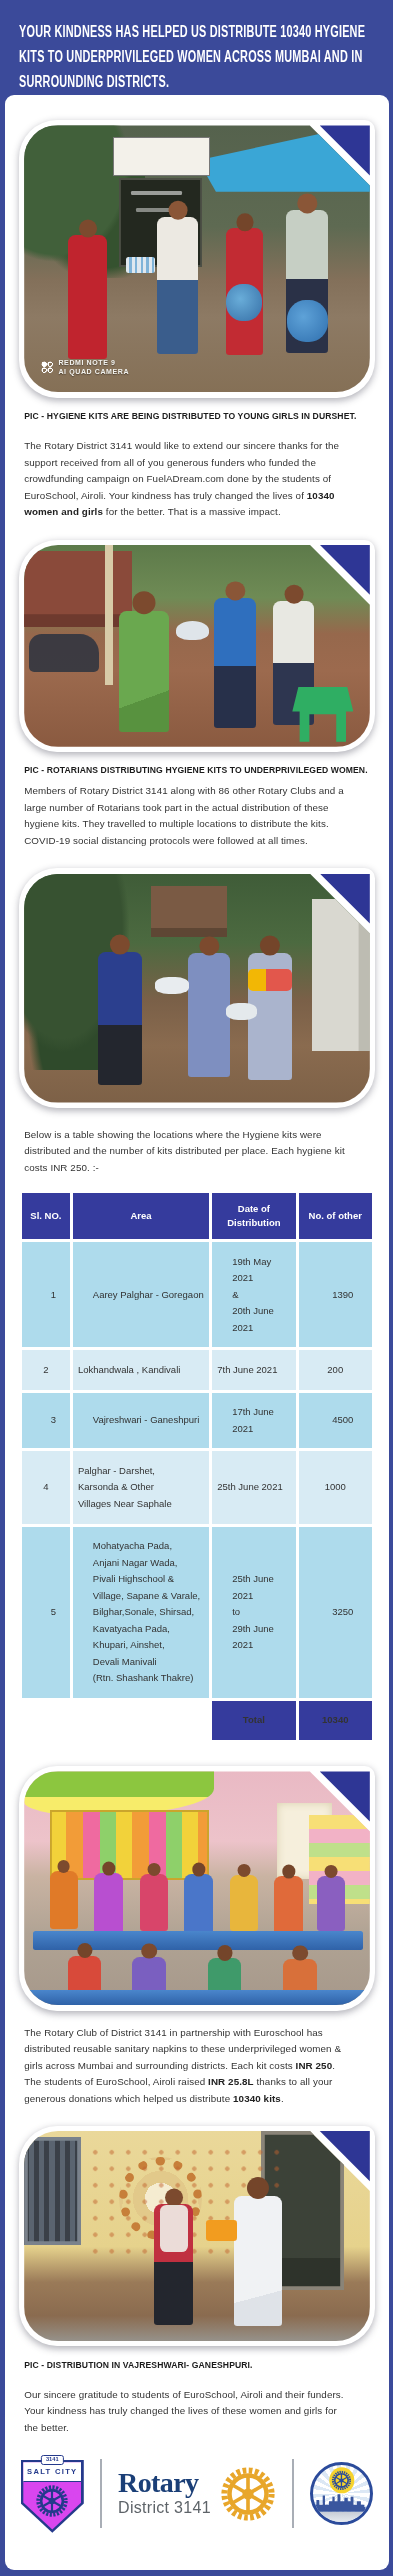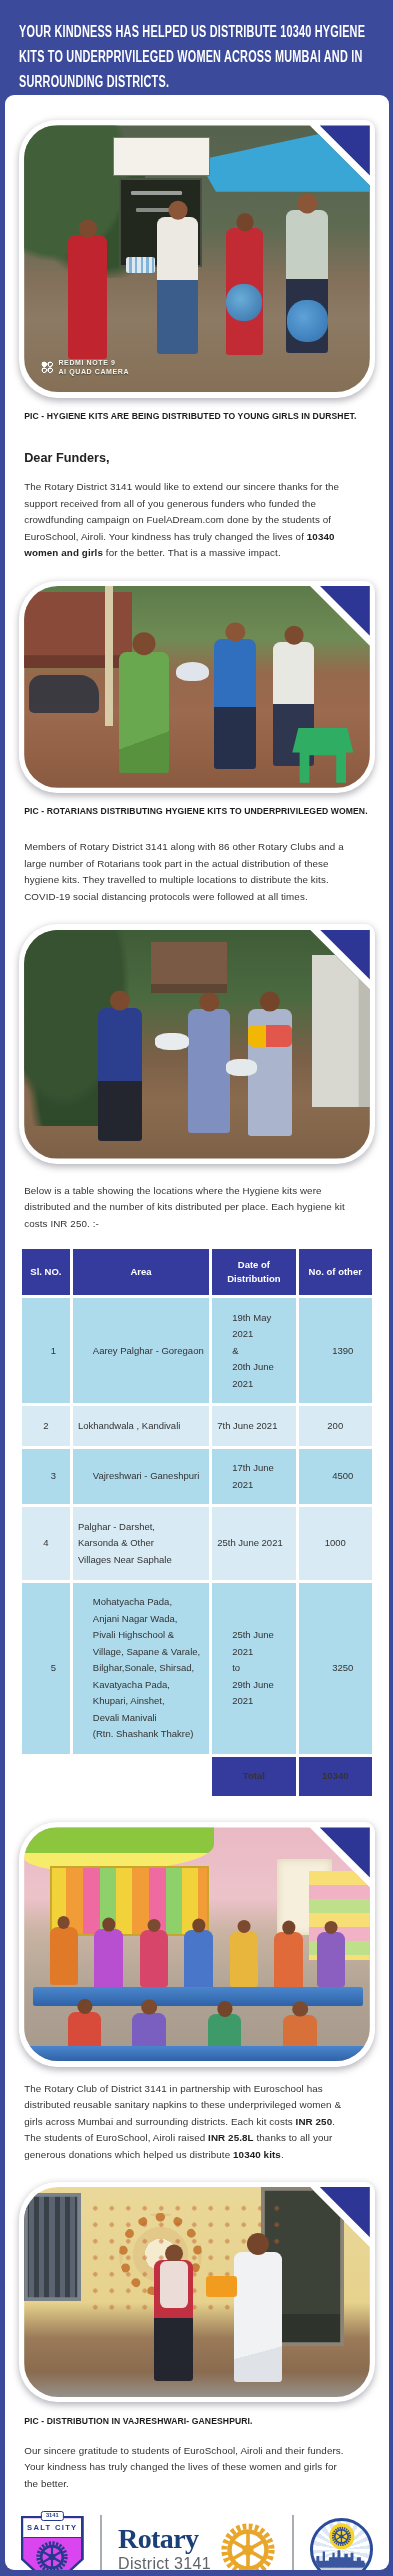--- a/index.html
+++ b/index.html
@@ -189,39 +189,38 @@
         <span class="wm-text">
           <div>REDMI NOTE 9</div>
           <div>AI QUAD CAMERA</div>
         </span>
       </div>
     </div>
     <div class="corner-tri"></div>
   </div>
   <p class="pic-caption">PIC - HYGIENE KITS ARE BEING DISTRIBUTED TO YOUNG GIRLS IN DURSHET.</p>
 
-  <p class="greeting">Dear Funders,</p>
   <p class="para"><span>The Rotary District 3141 would like to extend our sincere thanks for the support received from all of you generous funders who funded the crowdfunding campaign on FuelADream.com done by the students of EuroSchool, Airoli. Your kindness has truly changed the lives of </span><b>10340 women and girls</b><span> for the better. That is a massive impact.</span></p>
 
   <div class="photo-frame" style="margin-top:19px;">
     <div class="photo" style="height:202px;background:linear-gradient(180deg,#5d7a4a 0%,#6f8b55 26%,#96684c 44%,#9c6a4e 62%,#8a5a40 100%);">
       <div class="sp" style="left:0;top:6.3px;width:108px;height:76px;background:#8a4a3a;box-shadow:inset 0 -12.7px 0 #6e3a2e;"></div>
       <div class="sp" style="left:81px;top:0;width:7.6px;height:140px;background:#d8cba8;"></div>
       <div class="sp" style="left:5.1px;top:89px;width:70px;height:38px;background:#2c3240;border-radius:12.7px 19px 5.1px 5.1px;opacity:.85;"></div>
       <div class="pg" style="left:95px;bottom:15.2px;width:50px;height:121px;background:linear-gradient(160deg,#6aa84f 0 70%,#58923f 70% 100%);--skin:#7c4a2e;"></div>
       <div class="pg" style="left:190px;bottom:19px;width:42px;height:130px;background:linear-gradient(180deg,#2f6fbe 0 52%,#27304a 52% 100%);--skin:#8a5637;"></div>
       <div class="pg" style="left:249px;bottom:21.6px;width:41px;height:124px;background:linear-gradient(180deg,#e8e8e2 0 50%,#2e3650 50% 100%);--skin:#7c4a2e;"></div>
       <div class="sp" style="left:152px;bottom:107px;width:33px;height:19px;background:#dfe5ea;border-radius:50% 50% 40% 40%;"></div>
       <div class="sp" style="right:16.5px;bottom:5.1px;width:61px;height:55px;background:#2fae63;clip-path:polygon(10% 0,90% 0,100% 45%,88% 45%,88% 100%,72% 100%,72% 50%,28% 50%,28% 100%,12% 100%,12% 45%,0 45%);"></div>
     </div>
     <div class="corner-tri"></div>
   </div>
   <p class="pic-caption">PIC - ROTARIANS DISTRIBUTING HYGIENE KITS TO UNDERPRIVILEGED WOMEN.</p>
 
-  <p class="para" style="margin-top:20px;">Members of Rotary District 3141 along with 86 other Rotary Clubs and a large number of Rotarians took part in the actual distribution of these hygiene kits. They travelled to multiple locations to distribute the kits. COVID-19 social distancing protocols were followed at all times.</p>
+  <p class="para" style="margin-top:5px;">Members of Rotary District 3141 along with 86 other Rotary Clubs and a large number of Rotarians took part in the actual distribution of these hygiene kits. They travelled to multiple locations to distribute the kits. COVID-19 social distancing protocols were followed at all times.</p>
 
   <div class="photo-frame" style="margin-top:19px;">
     <div class="photo" style="height:229px;background:linear-gradient(180deg,#3f5c38 0%,#4c6a40 30%,#7a6048 55%,#8a6b4f 75%,#7d6147 100%);">
       <div class="sp" style="left:-12.7px;top:-6.3px;width:127px;height:203px;background:radial-gradient(ellipse at 40% 30%,#375231 0 55%,transparent 62%),radial-gradient(ellipse at 55% 75%,#2f4a2b 0 45%,transparent 55%);"></div>
       <div class="sp" style="right:0;top:25.4px;width:58px;height:152px;background:#d9d8d0;box-shadow:inset -11.4px 0 0 #bdbcb2;"></div>
       <div class="sp" style="left:127px;top:12.7px;width:76px;height:51px;background:#7a5a44;box-shadow:inset 0 -9px 0 #5e4634;"></div>
       <div class="pg" style="left:74px;bottom:18px;width:44px;height:133px;background:linear-gradient(180deg,#2b3f8e 0 55%,#23262e 55% 100%);--skin:#7c4a2e;"></div>
       <div class="pg" style="left:164px;bottom:25.4px;width:42px;height:124px;background:#7e8fc0;--skin:#7c4a2e;"></div>
       <div class="pg" style="left:224px;bottom:23px;width:44px;height:127px;background:#aab4cd;--skin:#74452a;"></div>
       <div class="sp" style="left:224px;bottom:112px;width:44px;height:21.6px;background:linear-gradient(90deg,#f2b705 0 40%,#e2574c 40% 100%);border-radius:5.1px;"></div>

